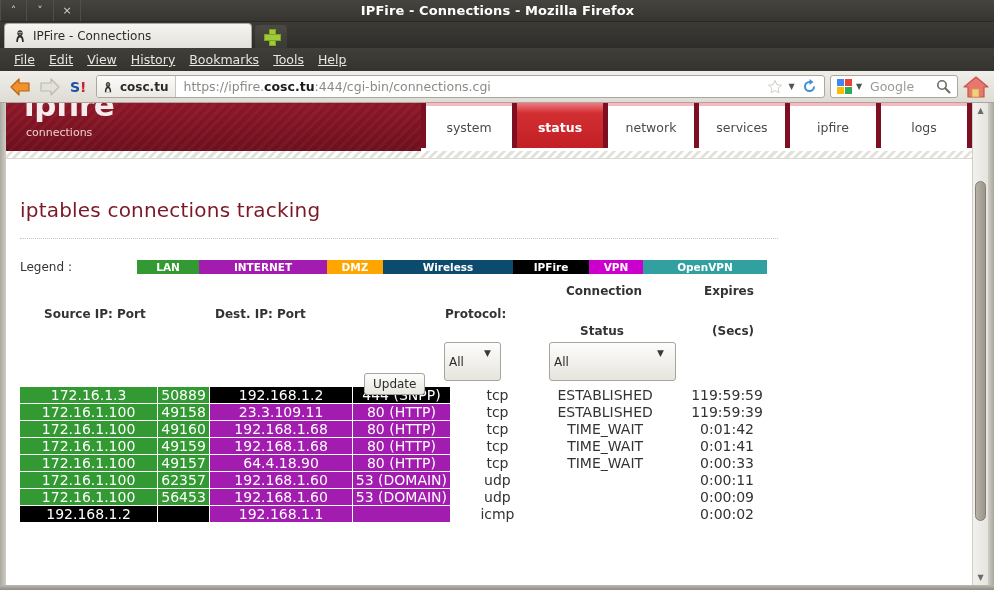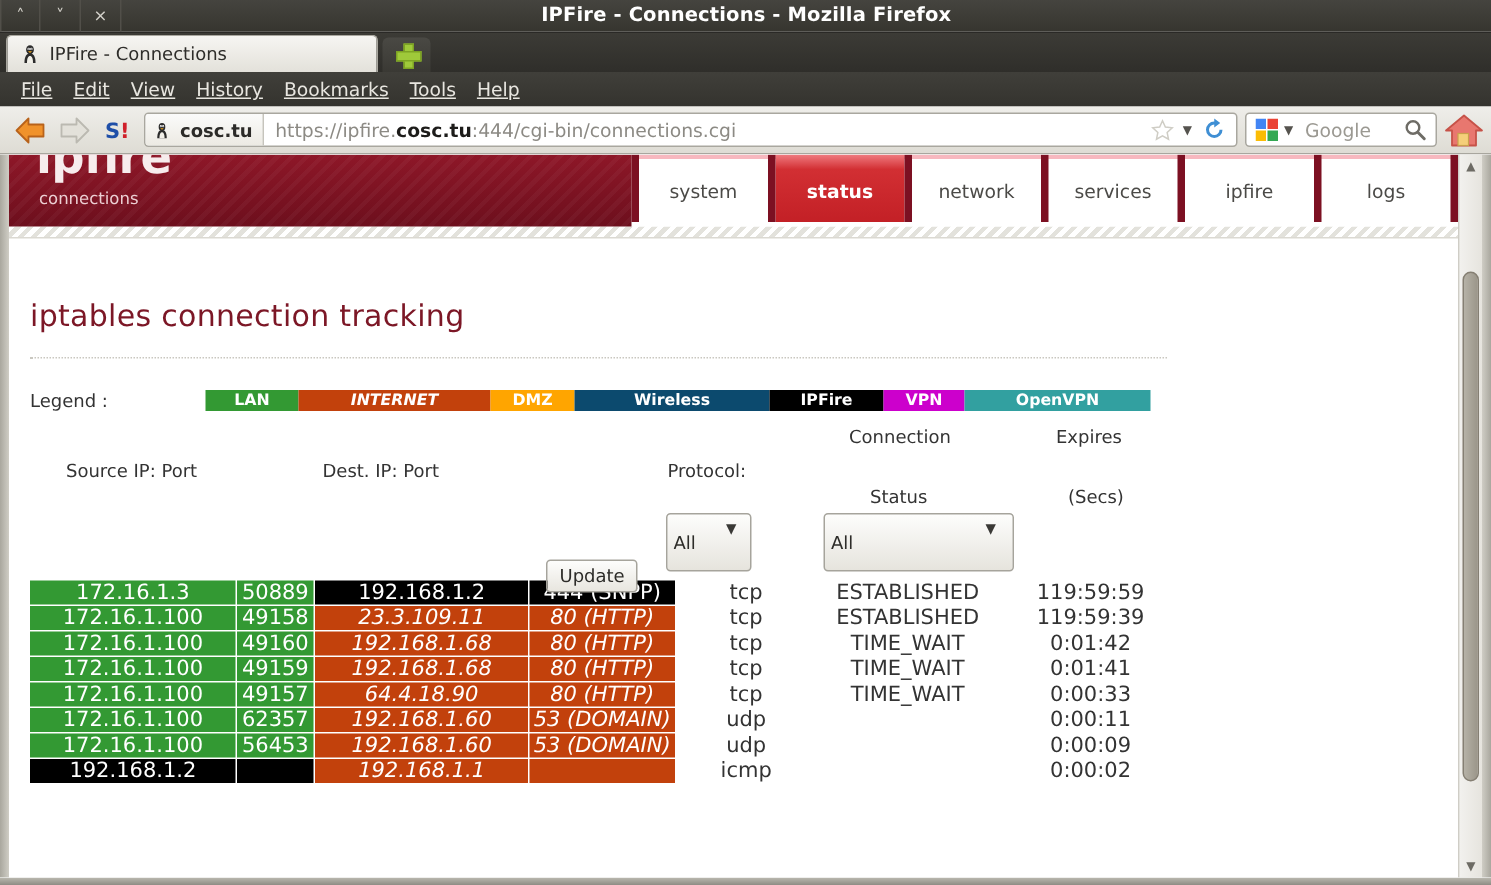--- a/index.html
+++ b/index.html
@@ -285,21 +285,21 @@
   }
 
   
   #thead {
     position: relative;
     height: 100px;
     margin-top: 10px;
     font-size: 12px;
     color: #333;
   }
-  #thead .lbl { position: absolute; white-space: nowrap; }
+  #thead .lbl { position: absolute; white-space: nowrap; font-weight: bold; }
   #th-src   { left: 24px;  top: 23px; }
   #th-dst   { left: 195px; top: 23px; }
   #th-proto { left: 425px; top: 23px; }
   #th-conn  { left: 546px; top: 0px; }
   #th-stat  { left: 560px; top: 40px; }
   #th-exp   { left: 684px; top: 0px; }
   #th-secs  { left: 692px; top: 40px; }
 
   select.ipf-sel {
     position: absolute;
@@ -353,21 +353,21 @@
     text-align: center;
     color: #ffffff;
     white-space: nowrap;
     overflow: hidden;
   }
   #conntable td.plain {
     color: #333333;
     background: transparent;
   }
   .c-lan    { background: #339933; }
-  .c-inet   { background: #c2410c; font-style: italic; }
+  .c-inet   { background: #a21caf; }
   .c-ipfire { background: #000000; }
   .c-dmz    { background: #ffa500; }
   .c-wifi   { background: #0c4a6e; }
   .c-vpn    { background: #cc00cc; }
   .c-ovpn   { background: #32a0a0; }
 
   
   #sidemenu-title {
     font-size: 13px;
     color: #3b3a37;
@@ -576,21 +576,21 @@
               <span>logs</span>
             </div>
         </div>
       </div>
       <div id="hatch"></div>
 
       <div id="ipf-body">
 
         <div id="maincol">
 
-          <h1 id="pagetitle">iptables connection tracking</h1>
+          <h1 id="pagetitle">iptables connections tracking</h1>
 
           <div id="legend-row">
             <div id="legend-label">Legend :</div>
             <div id="legend-bars">
               <div class="lgd c-lan" style="width:62px">
                   <span>LAN</span>
                 </div>
               <div class="lgd c-inet" style="width:128px">
                   <span>INTERNET</span>
                 </div>

